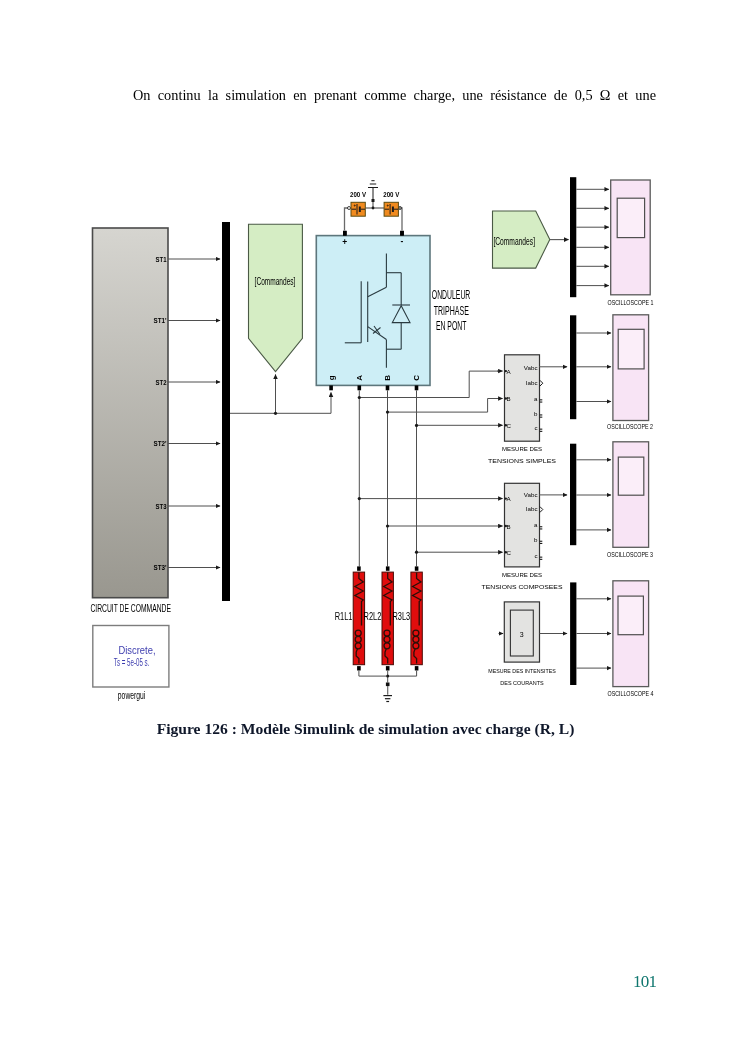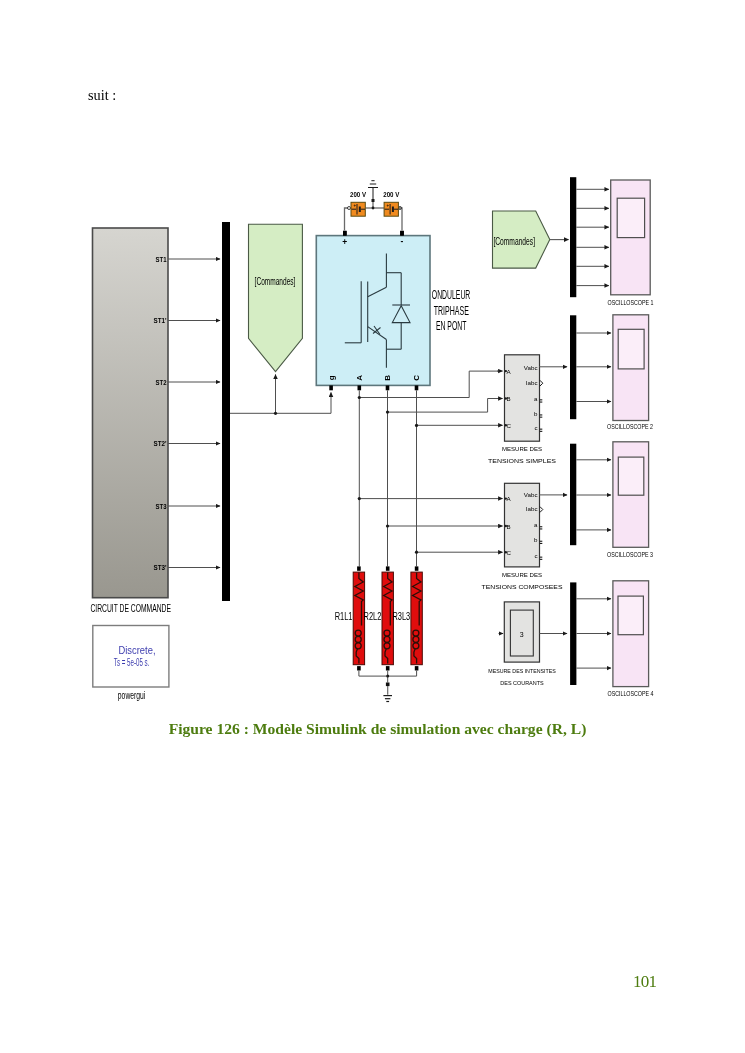--- a/index.html
+++ b/index.html
@@ -1,30 +1,30 @@
 <!DOCTYPE html>
 <html><head>
 <meta charset="utf-8">
 <style>
 html,body{margin:0;padding:0;background:#fff;}
 .page{position:relative;width:745px;height:1053px;background:#ffffff;overflow:hidden;
   font-family:"Liberation Serif",serif;}
 .para{position:absolute;left:88px;top:82px;width:568px;font-size:14.3px;line-height:26px;color:#000;}
 .j{text-align:justify;text-align-last:justify;}
 .ind{text-indent:45px;}
-.caption{position:absolute;left:0;top:720px;width:731px;text-align:center;font-weight:bold;font-size:15.6px;color:#4d7c0f;padding-left:12px;}
-.pagenum{position:absolute;left:633px;top:972px;font-size:17px;letter-spacing:-0.8px;color:#4d7c0f;}
+.caption{position:absolute;left:0;top:720px;width:731px;text-align:center;font-weight:bold;font-size:15.6px;color:#0f172a;}
+.pagenum{position:absolute;left:633px;top:972px;font-size:17px;letter-spacing:-0.8px;color:#0f766e;}
 svg{position:absolute;left:0;top:0;}
 svg text{font-family:"Liberation Sans",sans-serif;}
 </style>
 </head>
 <body>
 <div class="page">
   <div class="para">
-    <div>suit :</div>
+    <div class="j ind">On continu la simulation en prenant comme charge, une résistance de 0,5 Ω et une</div>
   </div>
 
   <svg width="745" height="720" viewBox="0 0 745 720">
     <defs>
       <marker id="ar" viewBox="0 0 8 8" refX="7" refY="4" markerWidth="5" markerHeight="5" orient="auto-start-reverse">
         <path d="M0,0.4 L7.8,4 L0,7.6 z" fill="#1a1a1a"></path>
       </marker>
       <linearGradient id="grayg" x1="0" y1="0" x2="0" y2="1">
         <stop offset="0" stop-color="#d6d5d0"></stop>
         <stop offset="1" stop-color="#99978f"></stop>

